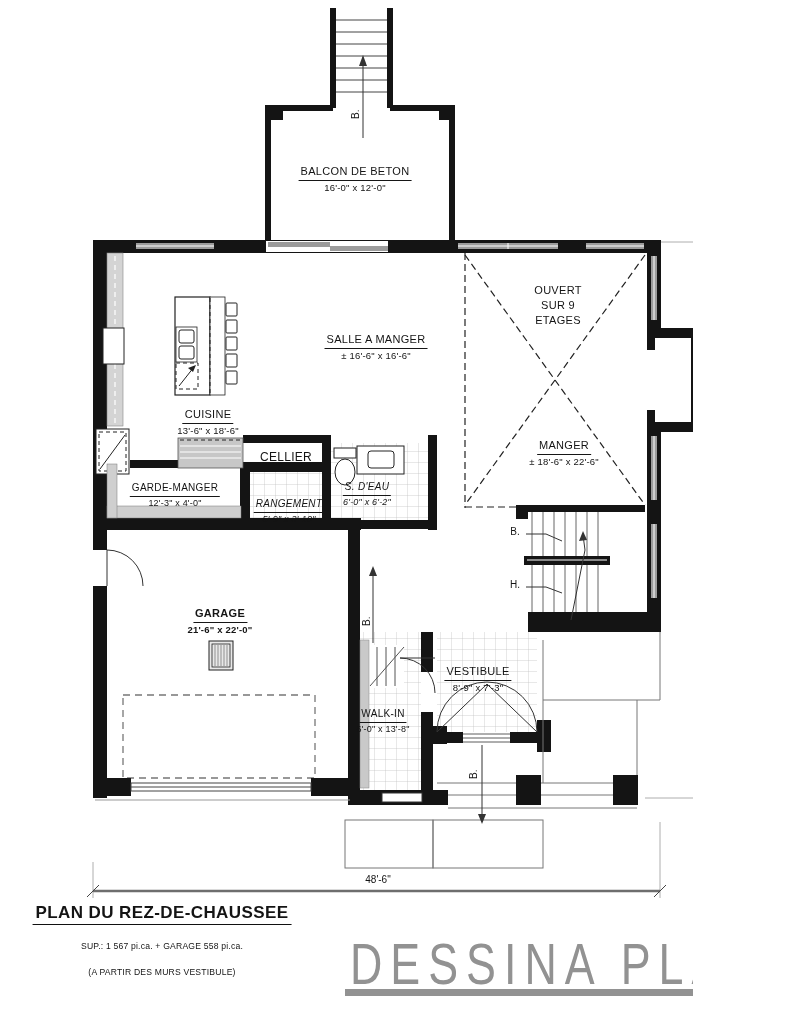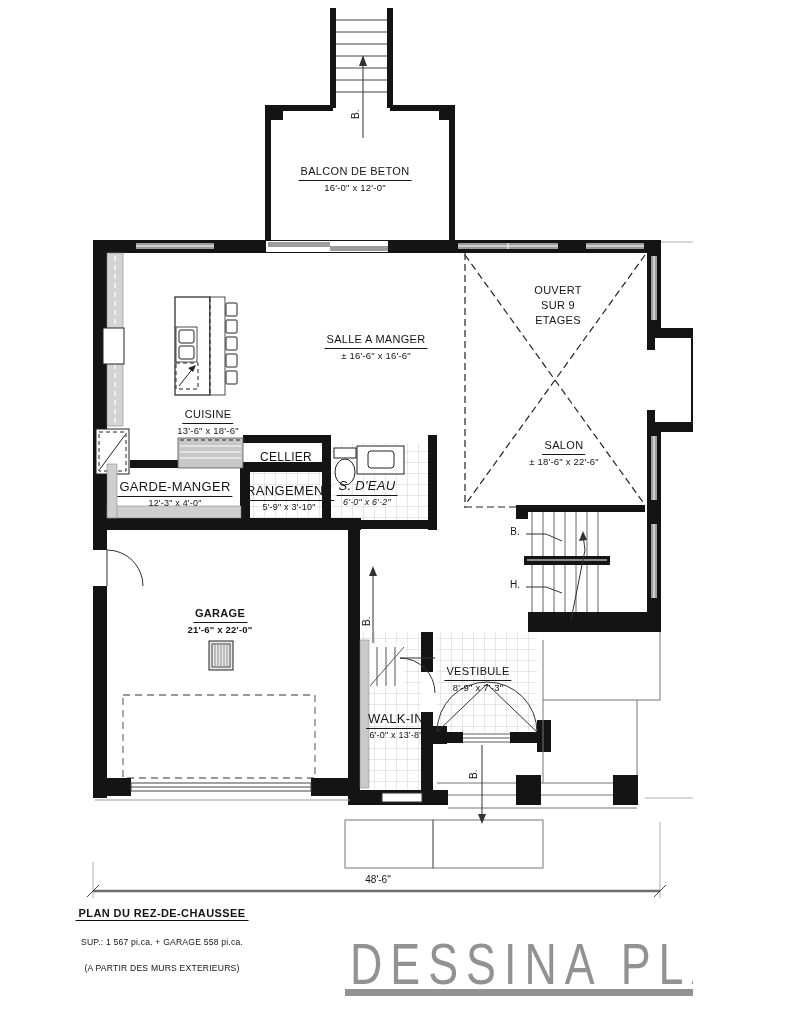--- a/index.html
+++ b/index.html
@@ -3,29 +3,29 @@
 <meta charset="utf-8">
 <style>
   html,body{margin:0;padding:0;background:#ffffff;}
   #plan{position:relative;width:693px;height:1024px;background:#fff;overflow:hidden;
         font-family:"Liberation Sans",sans-serif;color:#141414;}
   #plan svg{position:absolute;left:0;top:0;}
   .lbl{position:absolute;text-align:center;transform:translateX(-50%);line-height:1.25;white-space:nowrap;}
   .room-name{display:inline-block;font-size:11px;letter-spacing:.3px;border-bottom:1.2px solid #161616;padding:0 2px 1px 2px;}
   .room-name.nounder{border-bottom:none;}
   .room-size{font-size:9.5px;letter-spacing:.2px;margin-top:1px;}
-  .sm .room-name{font-size:13px;}
+  .sm .room-name{font-size:10px;}
   .sm .room-size{font-size:9px;}
   .big .room-name{font-size:12px;}
   .multiline{line-height:1.35;font-size:11px;letter-spacing:.3px;text-align:center;}
   .tiny{font-size:10px;}
   .rot90{transform:rotate(-90deg);transform-origin:center;}
   .dim-rot{transform:rotate(-73deg);transform-origin:center;font-size:10px;letter-spacing:.3px;}
   .titleblock{position:absolute;left:162px;top:903px;transform:translateX(-50%);text-align:center;}
-  .titleblock .tb-title{display:inline-block;font-size:11px;font-weight:bold;letter-spacing:.4px;
+  .titleblock .tb-title{display:inline-block;font-size:17px;font-weight:bold;letter-spacing:.4px;
                         border-bottom:1.6px solid #111;padding:0 3px 1px 3px;}
   .titleblock .tb-sub{font-size:8.6px;margin-top:16px;letter-spacing:.2px;}
   .logo-text{position:absolute;left:350px;top:930px;font-size:56px;font-weight:400;color:#929292;
              letter-spacing:10px;transform:scaleX(0.8) scaleY(1.03);transform-origin:left top;white-space:nowrap;}
 </style>
 </head>
 <body>
 
 <div id="plan">
 
@@ -257,54 +257,54 @@
   <div class="room-size">± 16'-6" x 16'-6"</div>
 </div>
 
 <div class="lbl multiline" style="left:558px;top:283px;">
   <div>OUVERT</div>
   <div>SUR 9</div>
   <div>ETAGES</div>
 </div>
 
 <div class="lbl" style="left:564px;top:434px;">
-  <span class="room-name">SALON</span>
+  <span class="room-name">MANGER</span>
   <div class="room-size">± 18'-6" x 22'-6"</div>
 </div>
 
 <div class="lbl" style="left:176px;top:403px;margin-left:32px;">
   <span class="room-name">CUISINE</span>
   <div class="room-size">13'-6" x 18'-6"</div>
 </div>
 
 <div class="lbl big" style="left:286px;top:446px;">
   <span class="room-name nounder">CELLIER</span>
 </div>
 
 <div class="lbl sm" style="left:175px;top:476px;">
   <span class="room-name">GARDE-MANGER</span>
   <div class="room-size">12'-3" x 4'-0"</div>
 </div>
 
-<div class="lbl sm" style="left:289px;top:480px;">
+<div class="lbl sm" style="left:289px;top:492px;font-style:italic;">
   <span class="room-name">RANGEMENT</span>
   <div class="room-size">5'-9" x 3'-10"</div>
 </div>
 
 <div class="lbl sm" style="left:367px;top:475px;font-style:italic;">
   <span class="room-name">S. D'EAU</span>
   <div class="room-size">6'-0" x 6'-2"</div>
 </div>
 
 <div class="lbl" style="left:220px;top:602px;font-weight:bold;">
   <span class="room-name">GARAGE</span>
   <div class="room-size">21'-6" x 22'-0"</div>
 </div>
 
-<div class="lbl sm" style="left:396px;top:702px;margin-top:6px;">
+<div class="lbl sm" style="left:383px;top:702px;">
   <span class="room-name">WALK-IN</span>
   <div class="room-size">6'-0" x 13'-8"</div>
 </div>
 
 <div class="lbl" style="left:478px;top:660px;">
   <span class="room-name">VESTIBULE</span>
   <div class="room-size">8'-9" x 7'-3"</div>
 </div>
 
 <div class="lbl tiny rot90" style="left:352px;top:108px;"><span>B.</span></div>
@@ -312,18 +312,18 @@
 <div class="lbl tiny" style="left:515px;top:579px;"><span>H.</span></div>
 <div class="lbl tiny rot90" style="left:363px;top:615px;"><span>B.</span></div>
 <div class="lbl tiny rot90" style="left:470px;top:768px;"><span>B.</span></div>
 
 <div class="lbl dim-rot" style="left:723px;top:510px;"><span>48'-0"</span></div>
 <div class="lbl tiny" style="left:378px;top:874px;"><span>48'-6"</span></div>
 
 <div class="titleblock">
   <span class="tb-title">PLAN DU REZ-DE-CHAUSSEE</span>
   <div class="tb-sub">SUP.: 1 567 pi.ca. + GARAGE 558 pi.ca.</div>
-  <div class="tb-sub">(A PARTIR DES MURS EXTERIEURS)</div>
+  <div class="tb-sub">(A PARTIR DES MURS VESTIBULE)</div>
 </div>
 
 <div class="logo-text">DESSINA PLAN</div>
 
 </div>
 
 </body></html>

